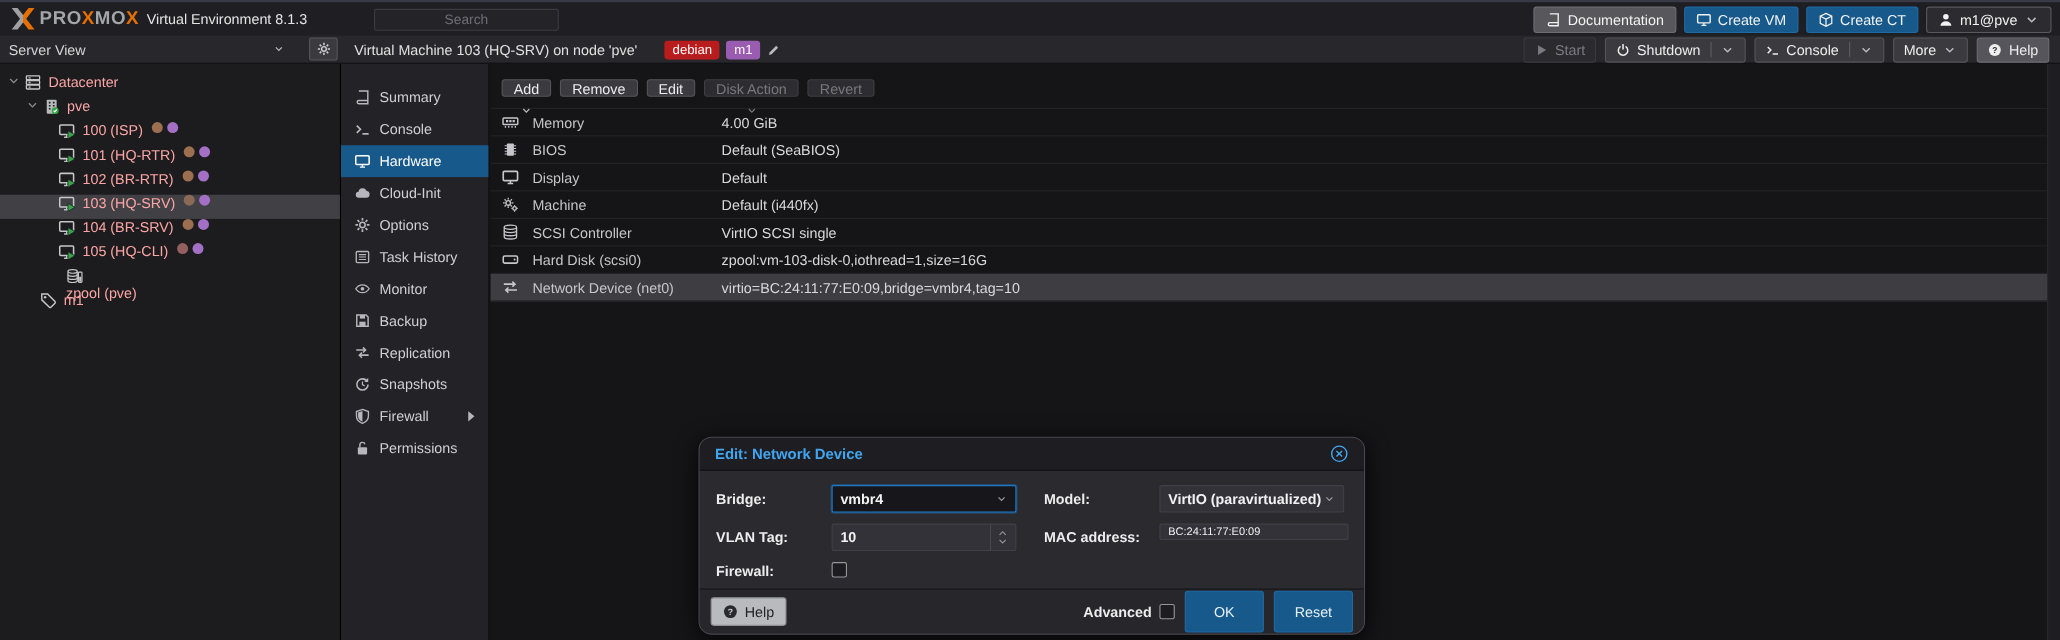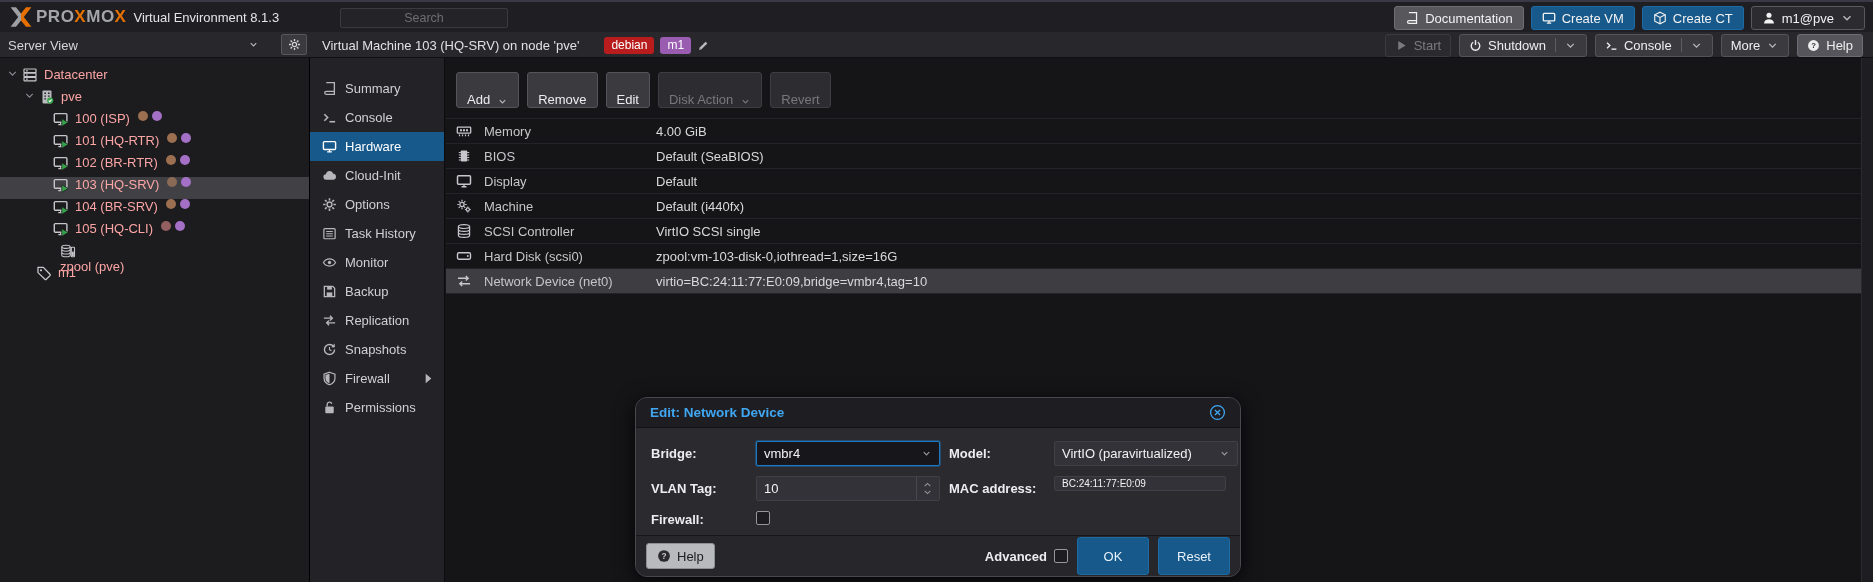--- a/index.html
+++ b/index.html
@@ -75,22 +75,22 @@
   .nav-item { height:29px; display:flex; align-items:center; gap:8px; padding:0 8px 0 12px;
               font-size:13px; color:#d0d0d4; cursor:pointer; }
   .nav-item .ico { width:15px; height:15px; color:#b6b6bc; }
   .nav-item.selected { background:#17598a; color:#fff; }
   .nav-item.selected .ico { color:#fff; }
   .sub-arrow { margin-left:auto; width:10px; height:10px; color:#b6b6bc; }
 
   
   .content { position:absolute; left:446px; top:58px; right:0; bottom:0; background:#151518; }
   .hw-toolbar { padding:14px 0 10px 10px; display:flex; gap:8px; }
-  .tb-btn { height:36px; background:#3a3a3f; border:1px solid #54545a; border-radius:3px;
-            color:#ededef; font-size:13px; padding:0 10px; display:flex; align-items:flex-end; gap:7px; }
+  .tb-btn { height:16px; background:#3a3a3f; border:1px solid #54545a; border-radius:3px;
+            color:#ededef; font-size:13px; padding:0 10px; display:flex; align-items:center; gap:7px;flex-direction:column; }
   .tb-btn.disabled { background:#2d2d31; border-color:#3d3d42; color:#77777d; }
   .tb-btn.disabled .chev { color:#77777d; }
   .hw-table { border-top:1px solid #232328; }
   .hw-row { height:25px; display:flex; align-items:center; border-bottom:1px solid #232328;
             font-size:13px; cursor:pointer; }
   .hw-row.selected { background:#3d3d42; }
   .hw-ico { width:16px; height:16px; margin-left:10px; color:#c7c7cb; flex:none; }
   .hw-label { margin-left:12px; width:172px; color:#c6c6c9; flex:none; }
   .hw-value { color:#d9d9db; }
   .scrollstrip { position:absolute; right:0; top:58px; width:12px; bottom:0; background:#1e1e22;
@@ -98,23 +98,23 @@
 
   
   .dialog { position:absolute; left:635px; top:397px; width:606px; height:180px; background:#2a2a2f;
             border:1px solid #48484e; border-radius:12px; box-shadow:0 4px 20px rgba(0,0,0,.8);
             z-index:10; overflow:hidden; }
   .dlg-title { height:30px; background:#1e1e22; border-bottom:1px solid #121215; display:flex;
                align-items:center; padding:0 14px; color:#40a6f2; font-size:13.5px; font-weight:700; }
   .dlg-close { margin-left:auto; width:17px; height:17px; color:#40a6f2; cursor:pointer; }
   .dlg-body { position:relative; height:107px; }
   .f-label { position:absolute; font-size:13px; font-weight:700; color:#ededef; }
-  .field { position:absolute; width:184px; height:25px; font-size:13px; color:#f2f2f4;
+  .field { position:absolute; width:168px; height:25px; font-size:13px; color:#f2f2f4;
            background:#323238; border:1px solid #404046; border-radius:2px; display:flex;
-           align-items:center; padding:0 7px; }
+           align-items:center; padding:0 7px;font-weight:bold; }
   .field.focused { background:#17171b; border-color:#1d79c4; box-shadow:0 0 0 1px rgba(29,121,196,.4); }
   .combo-chev { margin-left:auto; width:11px; height:11px; color:#9a9aa1; }
   .spin-arrows { margin-left:auto; height:100%; display:flex; flex-direction:column; justify-content:center;
                  border-left:1px solid #47474d; padding-left:6px; color:#97979e; gap:1px; }
   .spin-arrows .ico { width:9px; height:7px; }
   .txt-in { position:absolute; width:172px; height:15px; background:#323238; border:1px solid #404046;
             border-radius:2px; color:#f2f2f4; font-size:10px; padding:0 7px; font-family:inherit; outline:none; }
   .cb { width:14px; height:14px; border:1px solid #96969d; background:#1d1d21; border-radius:2px;
         display:inline-block; }
   .dlg-footer { height:41px; border-top:1px solid #17171a; background:#26262b; display:flex;

